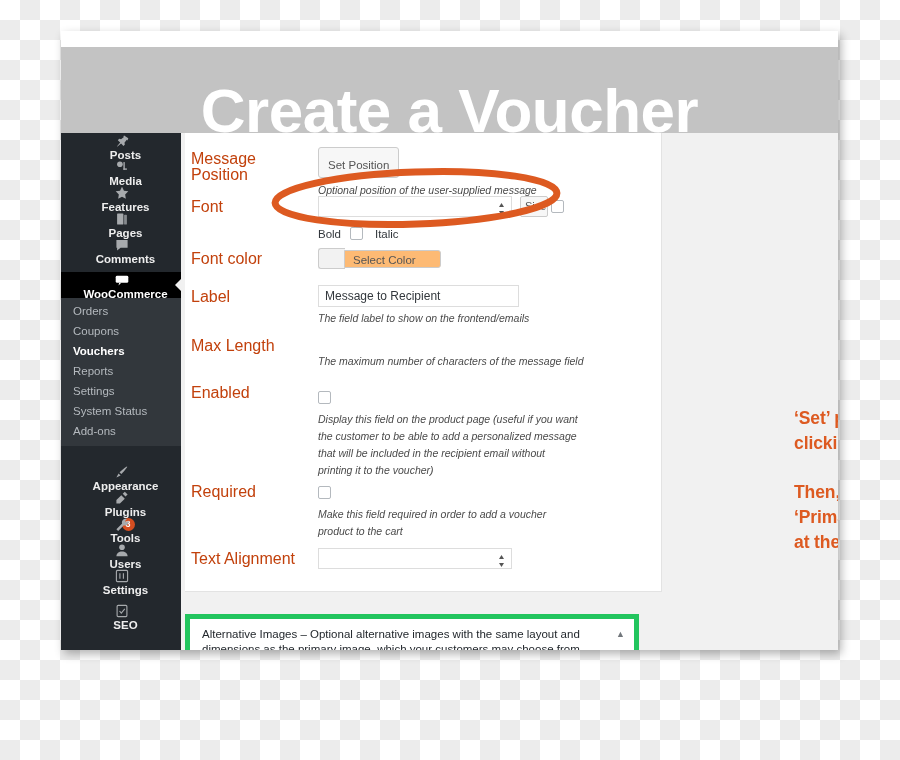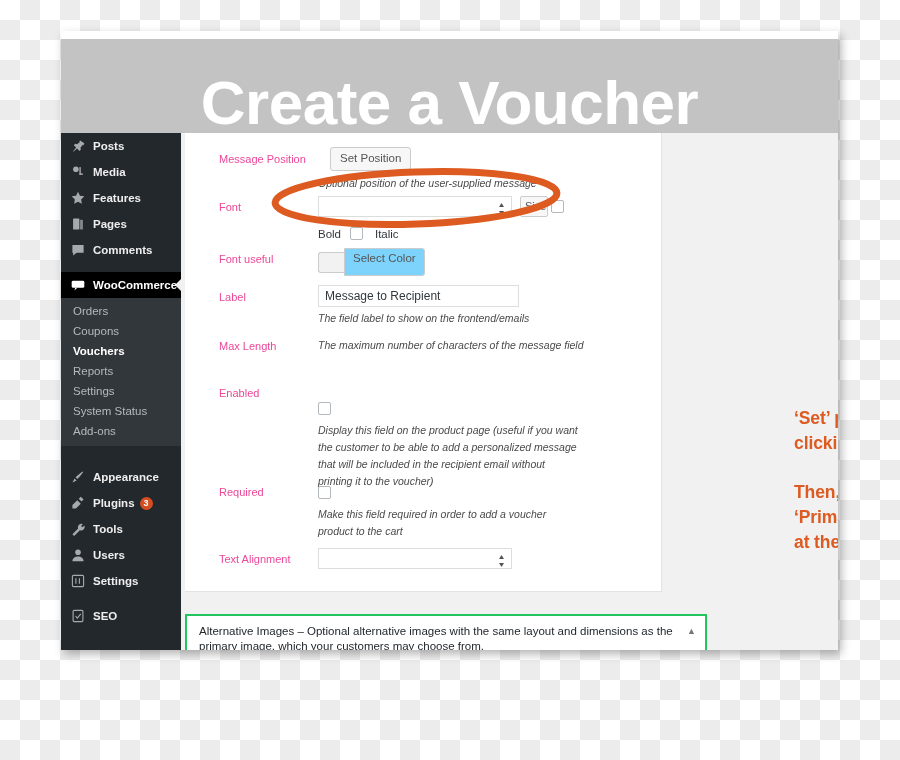--- a/index.html
+++ b/index.html
@@ -31,21 +31,21 @@
     top: 31px;
     width: 777px;
     height: 619px;
     background: #ffffff;
     box-shadow: 3px 4px 9px rgba(0,0,0,0.30);
     overflow: hidden;
   }
 
   #title-bar {
     position: absolute;
-    left: 0; top: 8px;
+    left: 0; top: 16px;
     width: 777px;
     height: 130px;
     background: #c3c3c3;
   }
   #title-text {
     position: absolute;
     left: 0; right: 0;
     top: 50%;
     transform: translateY(-52%);
     text-align: center;
@@ -79,20 +79,21 @@
   .menu-item {
     position: relative;
     display: flex;
     align-items: center;
     height: 26px;
     padding-left: 9px;
     color: #eeeeee;
     font-size: 11.5px;
     font-weight: 600;
     box-sizing: border-box;
+    flex-direction: column;
   }
   .menu-item .ico {
     width: 16px;
     height: 16px;
     margin-right: 7px;
     flex: 0 0 16px;
     display: flex;
     align-items: center;
     justify-content: center;
     color: #a7aaad;
@@ -170,51 +171,50 @@
     overflow: hidden;
   }
 
   .frow {
     position: absolute;
     left: 0;
     width: 477px;
   }
   .flabel {
     position: absolute;
-    left: 34px;
+    left: 6px;
     top: 0;
     width: 115px;
-    color: #ec4899;
-    font-size: 11px;
+    color: #c2410c;
+    font-size: 16px;
     line-height: 16px;
   }
   .fctrl {
     position: absolute;
     left: 133px;
     top: 0;
   }
   .fdesc {
     color: #4a4a4a;
     font-size: 10.5px;
     font-style: italic;
     line-height: 17px;
   }
 
   .btn {
     display: inline-block;
-    padding: 3px 9px 4px 9px;
+    padding: 10px 9px 4px 9px;
     background: #f7f7f7;
     border: 1px solid #ccc;
     border-radius: 3px;
     color: #555;
     font-size: 11.5px;
     line-height: 15px;
     font-family: "Liberation Sans", sans-serif;
     cursor: pointer;
-    margin-left: 12px;
   }
 
   .txt {
     box-sizing: border-box;
     width: 201px;
     height: 22px;
     padding: 2px 6px;
     border: 1px solid #ddd;
     background: #fff;
     color: #32373c;
@@ -265,31 +265,31 @@
     height: 21px;
     border: 1px solid #ccc;
     border-right: 0;
     background: #f2f2f2;
     border-radius: 3px 0 0 3px;
     vertical-align: middle;
     box-sizing: border-box;
   }
   .swatch-btn {
     display: inline-block;
-    padding: 2px 8px 3px 8px;
+    padding: 2px 24px 3px 8px;
     border: 1px solid #ccc;
-    background: #7dd3fc;
+    background: #fdba74;
     border-radius: 0 3px 3px 0;
     color: #555;
     font-size: 11.5px;
     line-height: 15px;
     vertical-align: middle;
     margin-left: -1px;
     box-sizing: border-box;
-    height: 28px;
+    height: 18px;
   }
 
   .size-box {
     box-sizing: border-box;
     display: inline-block;
     height: 21px;
     padding: 2px 4px;
     border: 1px solid #ccc;
     background: #f7f7f7;
     color: #555;
@@ -300,24 +300,24 @@
     white-space: nowrap;
     vertical-align: middle;
     border-radius: 2px;
   }
 
   
   #altbox {
     position: absolute;
     left: 4px;
     top: 481px;
-    width: 522px;
+    width: 454px;
     min-height: 36px;
     background: #ffffff;
-    border: 2px solid #22c55e;
+    border: 5px solid #22c55e;
     box-sizing: border-box;
     padding: 8px 28px 8px 12px;
   }
   #altbox-text {
     color: #23282d;
     font-size: 11.5px;
     line-height: 15px;
   }
   #altbox-toggle {
     position: absolute;
@@ -531,44 +531,44 @@
               </div>
               <div style="margin-top:7px;">
                 <span class="inline-label">Bold</span>
                 <span class="cbox" style="margin:0 7px 0 5px;"></span>
                 <span class="inline-label">Italic</span>
               </div>
             </div>
           </div>
 
           <div class="frow" style="top:115px;">
-            <div class="flabel" style="top:3px;">Font useful</div>
+            <div class="flabel" style="top:3px;">Font color</div>
             <div class="fctrl" style="top:0;">
               <span class="swatch"></span><span class="swatch-btn">Select Color</span>
             </div>
           </div>
 
           <div class="frow" style="top:152px;">
             <div class="flabel" style="top:4px;">Label</div>
             <div class="fctrl" style="top:0;">
               <input class="txt" type="text" value="Message to Recipient" style="">
               <div class="fdesc" style="margin-top:3px;">The field label to show on the frontend/emails</div>
             </div>
           </div>
 
           <div class="frow" style="top:201px;">
             <div class="flabel" style="top:4px;">Max Length</div>
             <div class="fctrl" style="top:0;">
-              <div class="fdesc" style="margin-top:3px;">The maximum number of characters of the message field</div>
+              <div class="fdesc" style="margin-top:19px;">The maximum number of characters of the message field</div>
             </div>
           </div>
 
           <div class="frow" style="top:251px;">
             <div class="flabel" style="top:1px;">Enabled</div>
-            <div class="fctrl" style="top:15px; width:260px;">
+            <div class="fctrl" style="top:4px; width:260px;">
               <span class="cbox"></span>
               <div class="fdesc" style="margin-top:5px;">Display this field on the product page (useful if you want the customer to be able to add a personalized message that will be included in the recipient email without printing it to the voucher)</div>
             </div>
           </div>
 
           <div class="frow" style="top:350px;">
             <div class="flabel" style="top:1px;">Required</div>
             <div class="fctrl" style="top:0; width:260px;">
               <span class="cbox"></span>
               <div class="fdesc" style="margin-top:5px;">Make this field required in order to add a voucher product to the cart</div>

